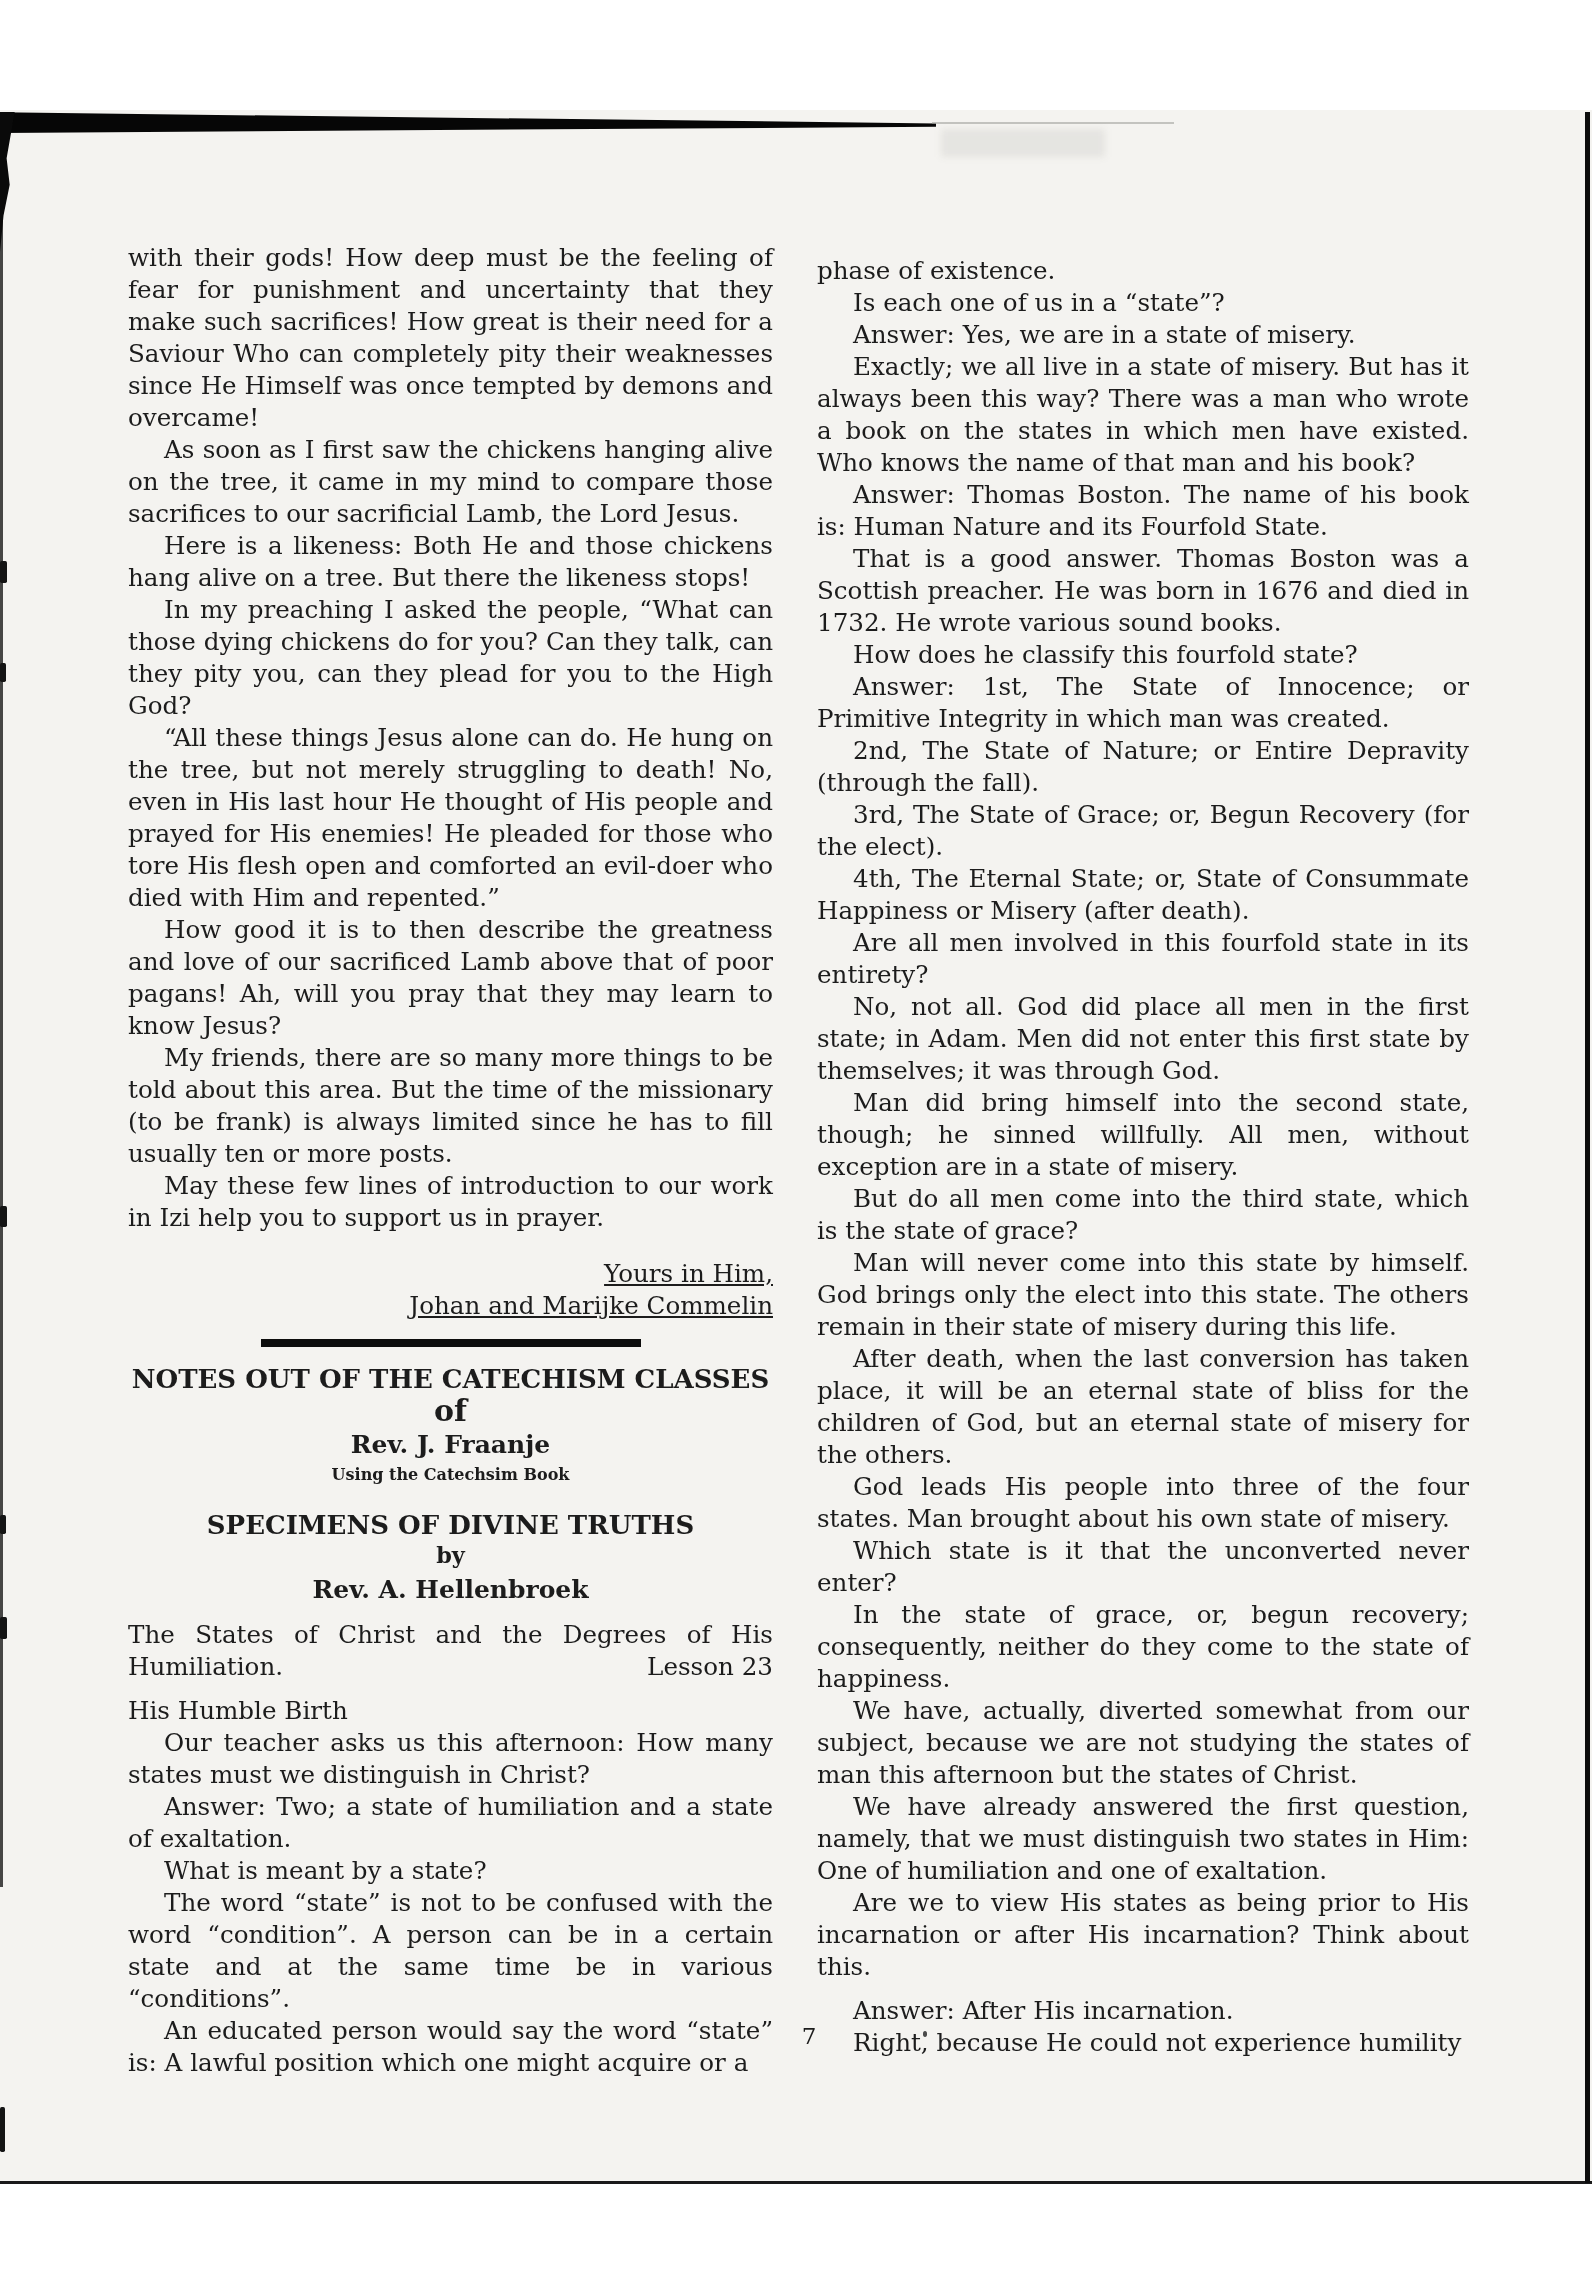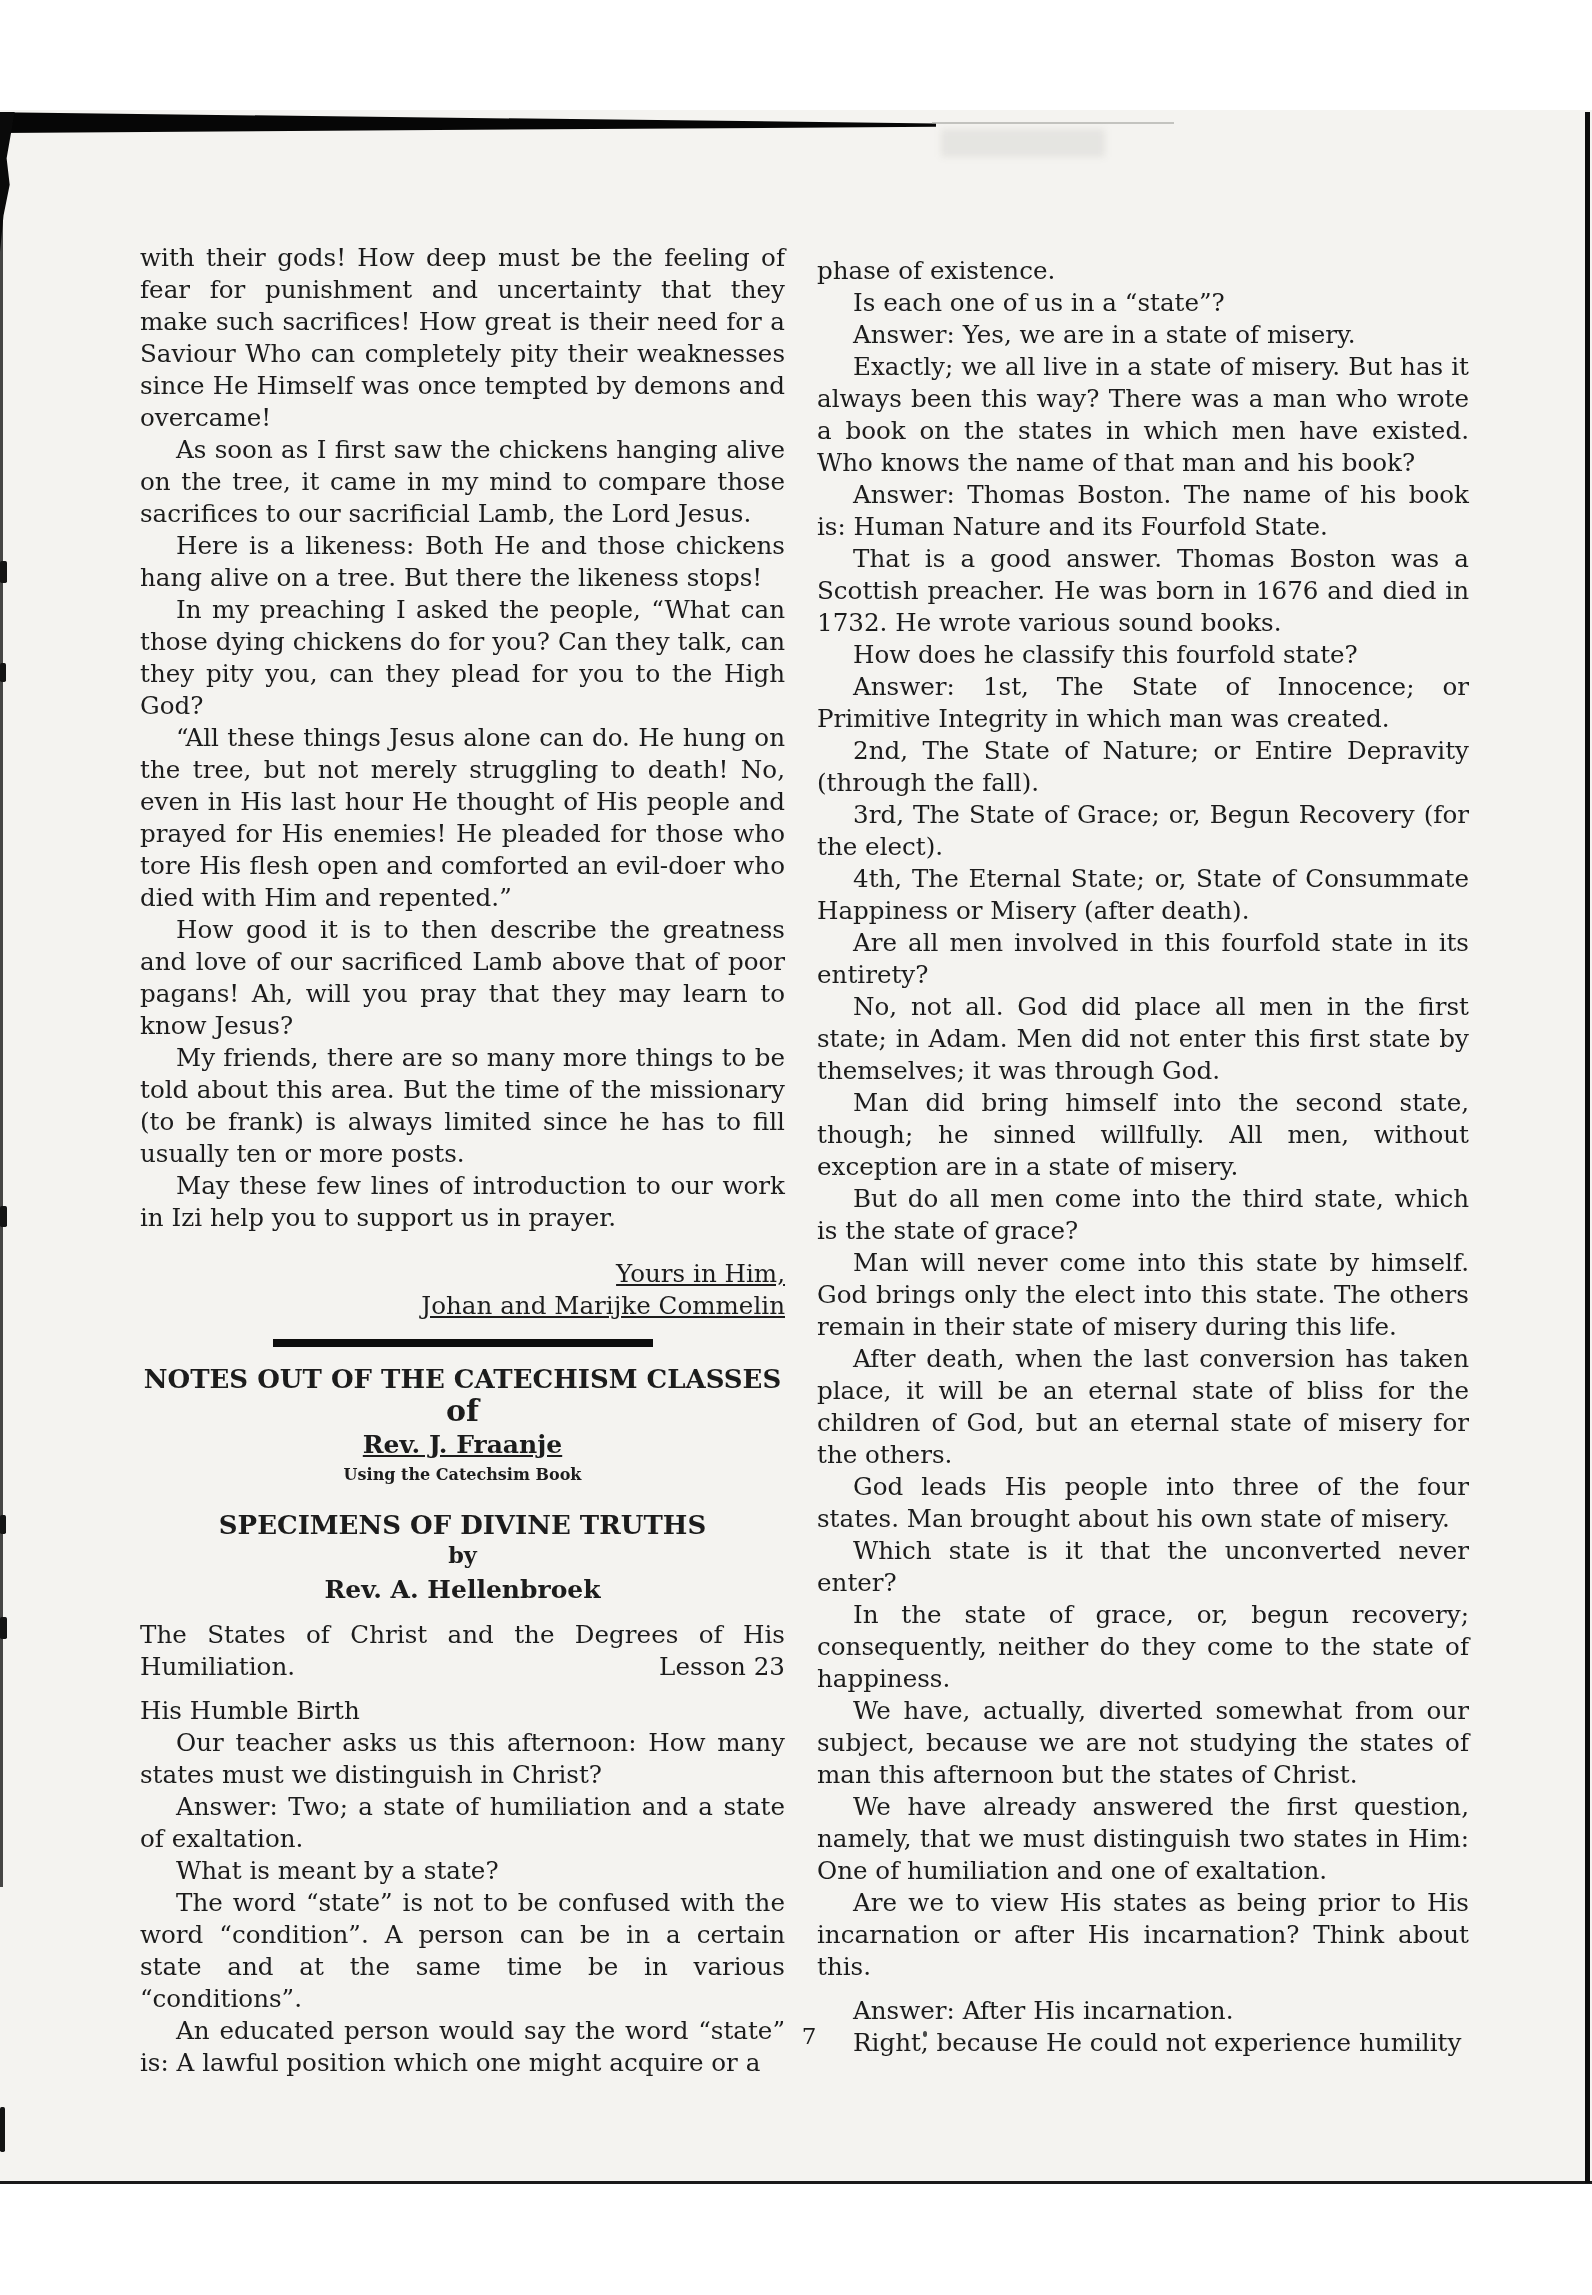--- a/index.html
+++ b/index.html
@@ -36,33 +36,33 @@
   .smudge { position:absolute; left:941px; top:129px; width:164px; height:28px; background:rgba(60,60,55,.08); filter:blur(3.5px); }
 
   
   .col {
     position:absolute;
     font-size:24.6px; line-height:32px;
     text-align:justify;
   }
   .col p { margin:0; text-indent:36px; }
   .noindent-first > p:first-child { text-indent:0; }
-  .left-col  { left:140px; top:242px; width:645px; }
+  .left-col  { left:128px; top:242px; width:645px; }
   .right-col { left:817px; top:255px; width:652px; }
 
   .signature { margin-top:24px; padding-left:274px; text-align:right;text-decoration:underline; }
   .signature div { line-height:32px; }
 
   .rule { margin:17.3px auto 0 auto; width:380px; height:7.8px; background:#0d0d0d; }
 
   .heading-block { text-align:center; }
   .heading-block div { font-weight:bold; text-indent:0; text-align:center; }
   .heading-block div:nth-child(1) { font-size:26px; line-height:32px; margin-top:15.5px; }
   .heading-block div:nth-child(2) { font-size:30px; line-height:26px; margin-top:3px; }
-  .heading-block div:nth-child(3) { font-size:25px; line-height:31px; margin-top:5.2px;text-decoration:underline; }
+  .heading-block div:nth-child(3) { font-size:25px; line-height:31px; margin-top:5.2px; }
   .heading-block div:nth-child(4) { font-size:16px; line-height:29px; margin-top:0; }
   .heading-block div:nth-child(5) { font-size:26px; line-height:32px; margin-top:20px; }
   .heading-block div:nth-child(6) { font-size:22.4px; line-height:26px; margin-top:1.7px; }
   .heading-block div:nth-child(7) { font-size:25px; line-height:31px; margin-top:5.2px; }
 
   .col-title1 { margin-top:14px; text-indent:0; text-align:justify; text-align-last:justify; }
   .col-title2 { display:flex; justify-content:space-between; text-indent:0; }
   .subheading { margin-top:12px; text-indent:0; text-align:left; }
   .section-paras p.gap-top { margin-top:12px; }
 

